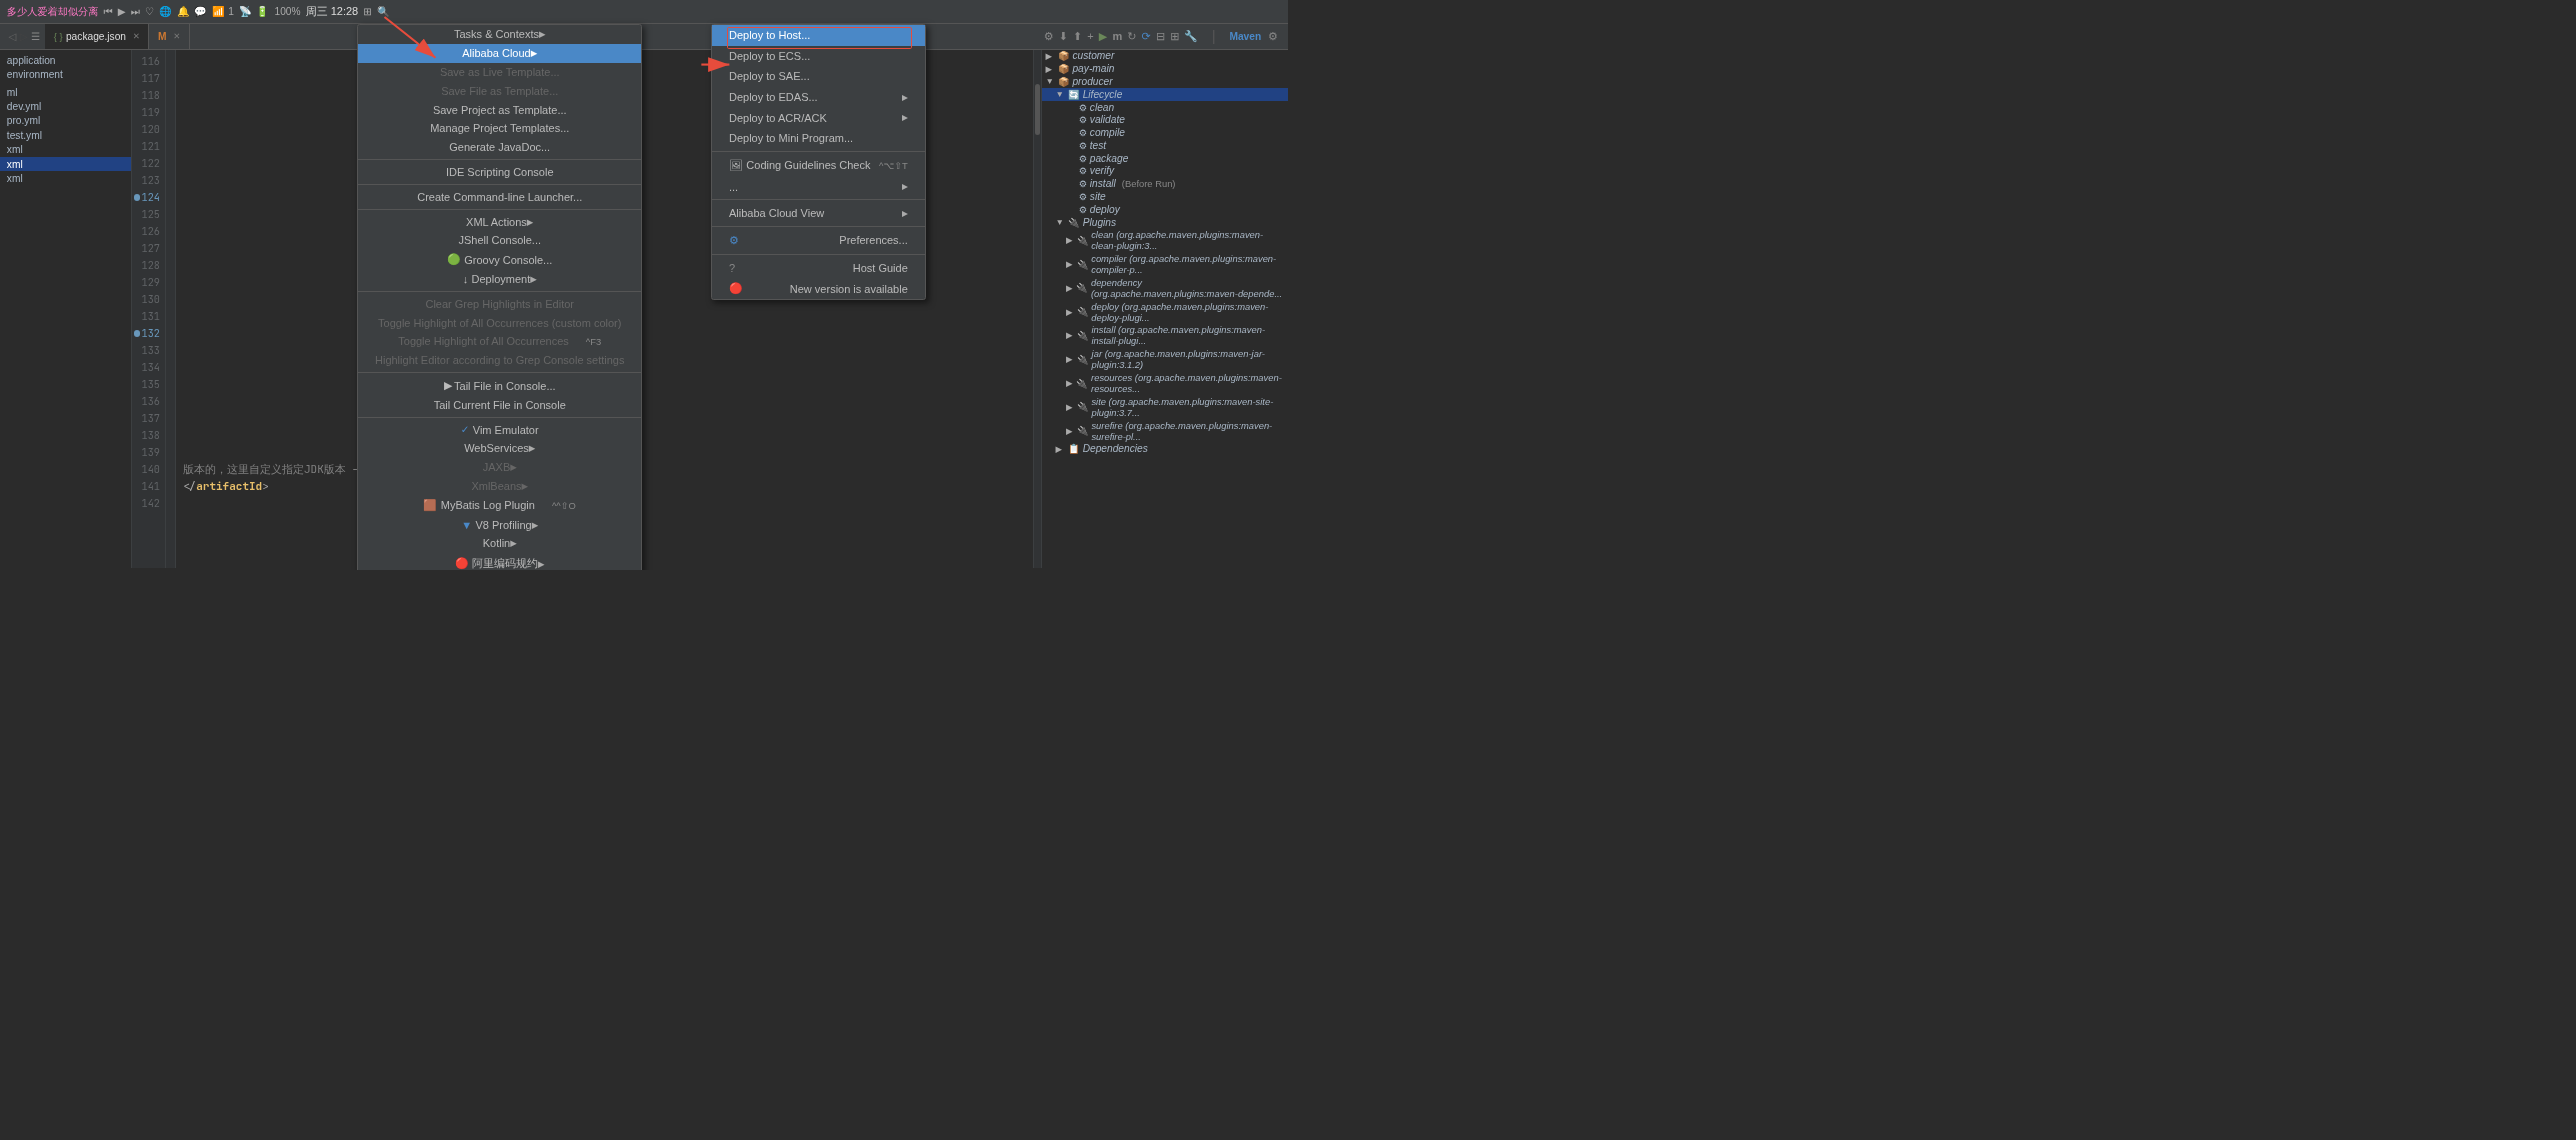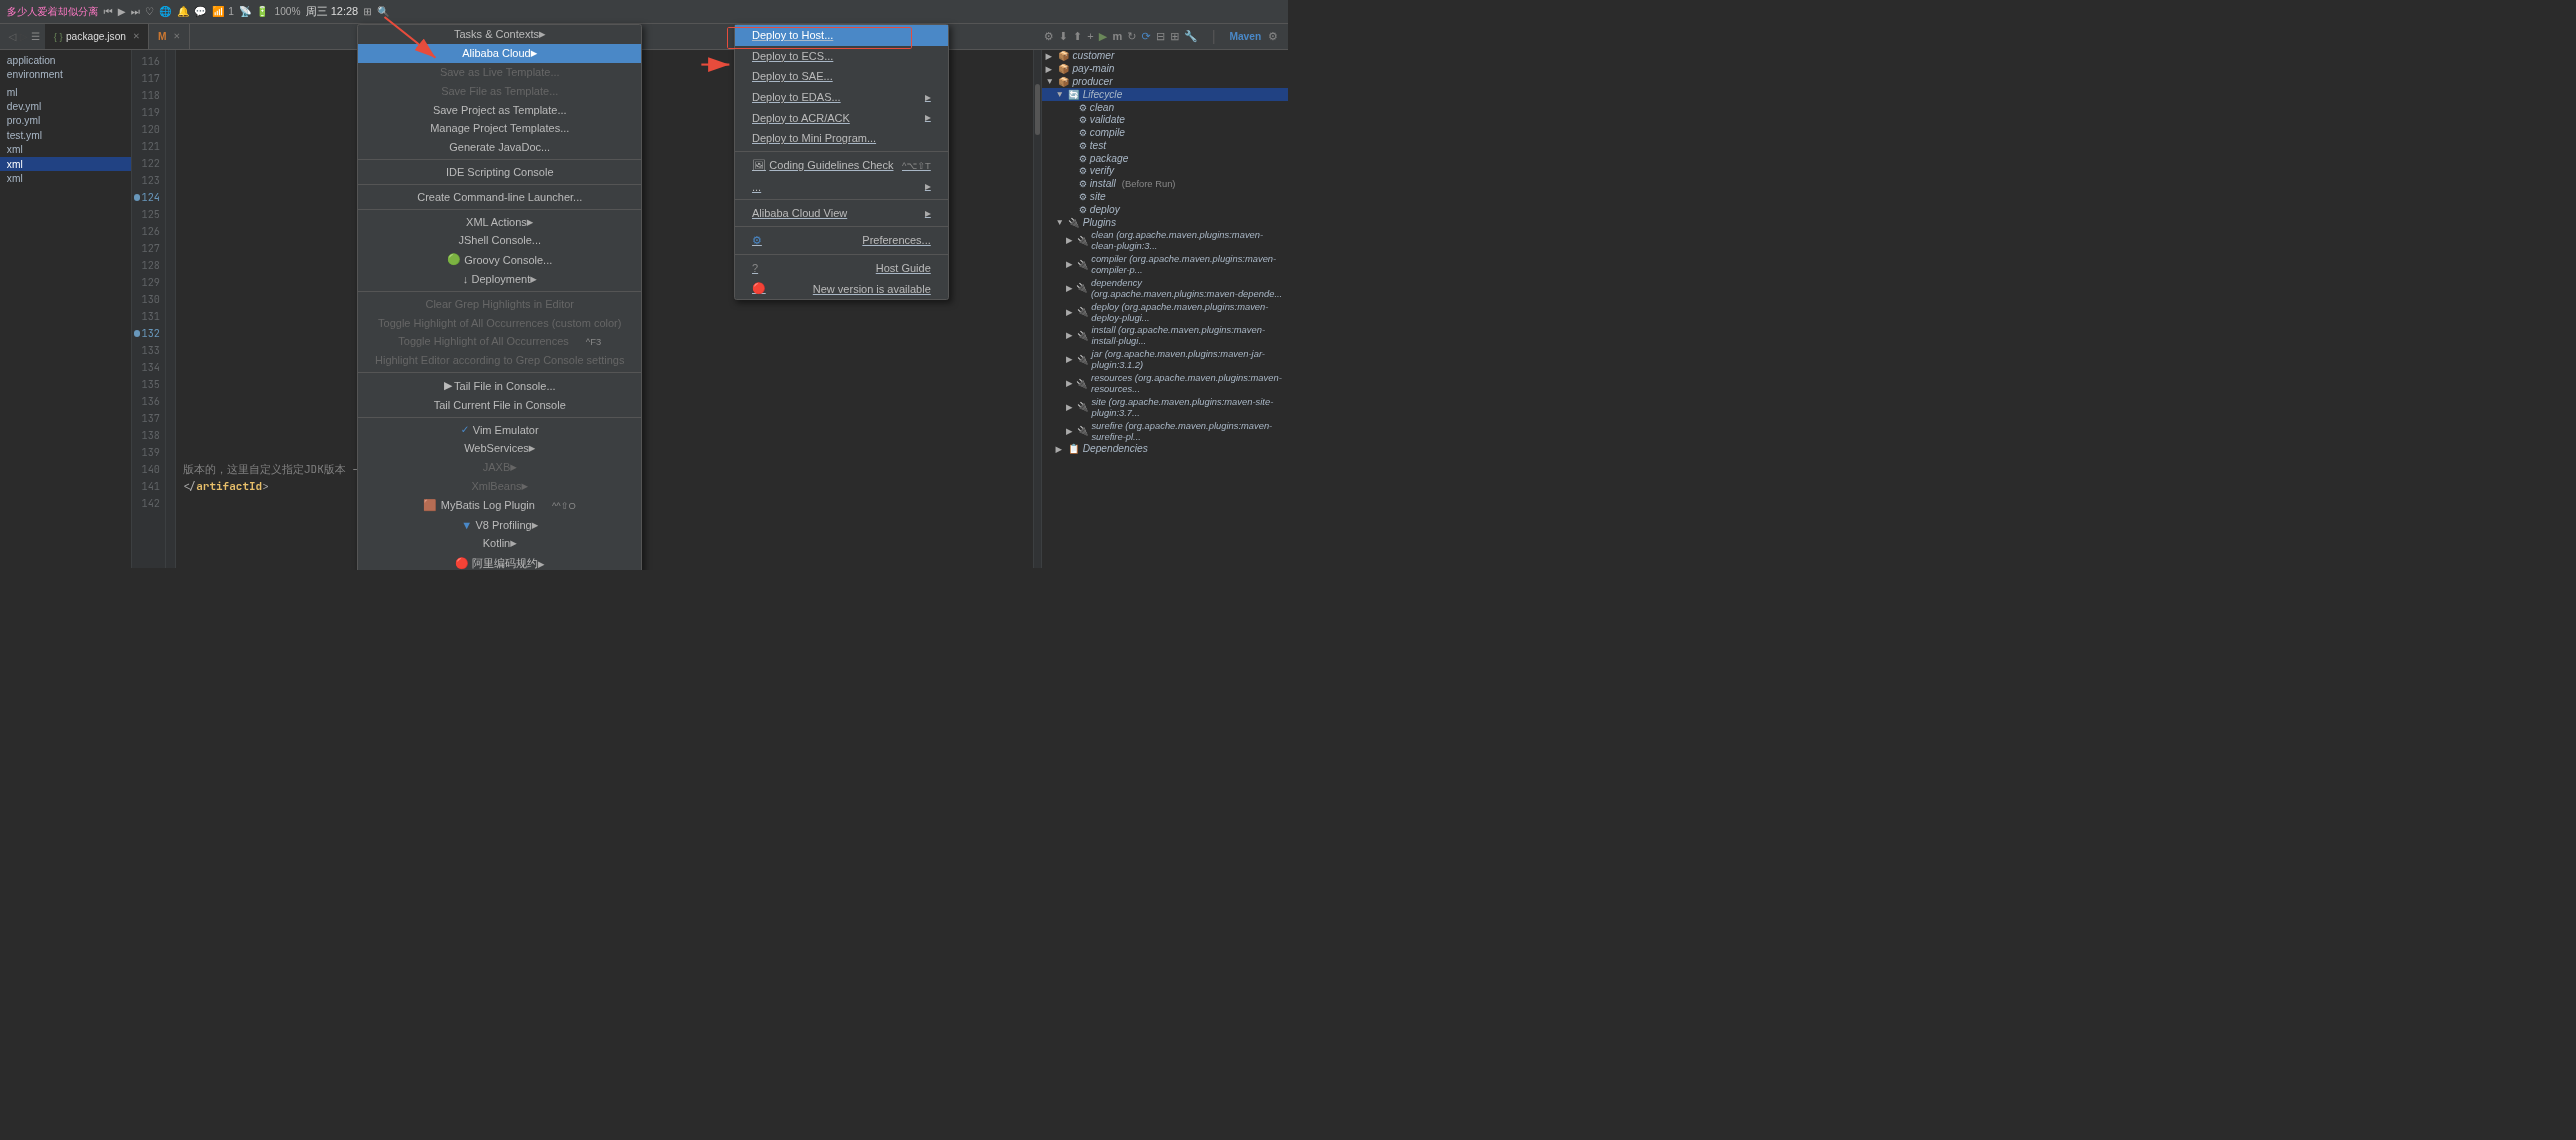--- a/index.html
+++ b/index.html
@@ -206,29 +206,28 @@
       height: 0.9px;
       background: #555;
       margin: 2.6px 0;
     }
     .dropdown-item .checkmark { margin-right: 3.4px; color: #4a88c7; font-size: 10.2px; }
 
     
     .alibaba-submenu {
       position: absolute;
       top: 24px;
-      left: 734px;
+      left: 711px;
       background: #3c3f41;
       border: 0.9px solid #555;
       border-radius: 2.6px;
       min-width: 187px;
       box-shadow: 2.6px 2.6px 6.8px rgba(0,0,0,0.5);
       pointer-events: all;
       z-index: 400;
-      text-decoration: underline;
     }
     .submenu-item {
       padding: 4.3px 17px;
       font-size: 11px;
       color: #bbbbbb;
       cursor: pointer;
       display: flex;
       align-items: center;
       justify-content: space-between;
       white-space: nowrap;

